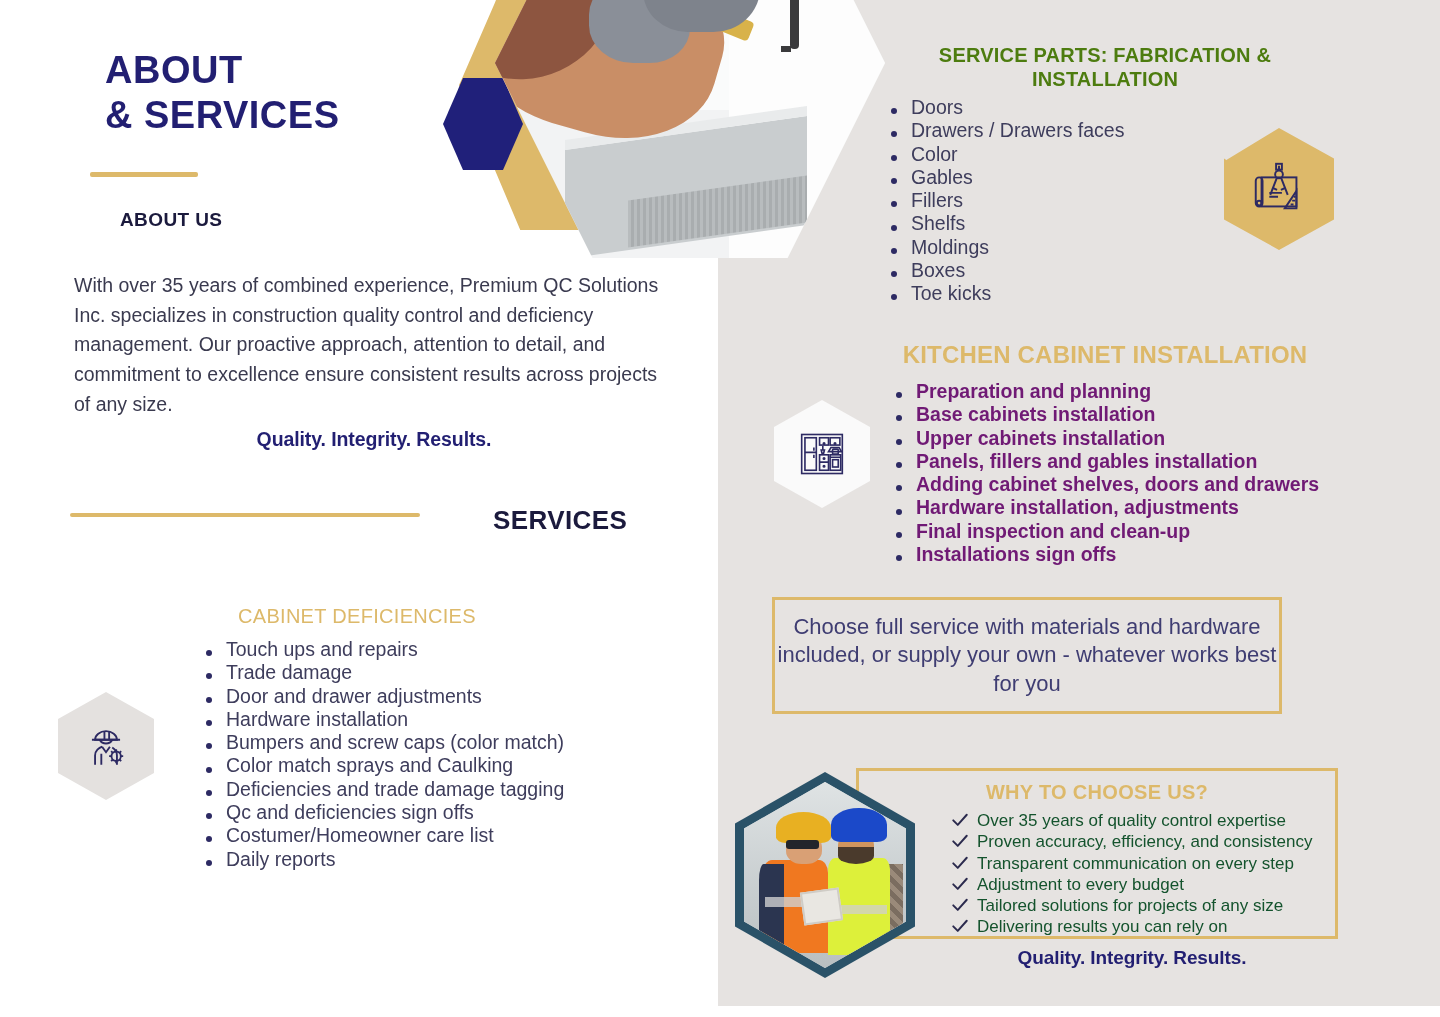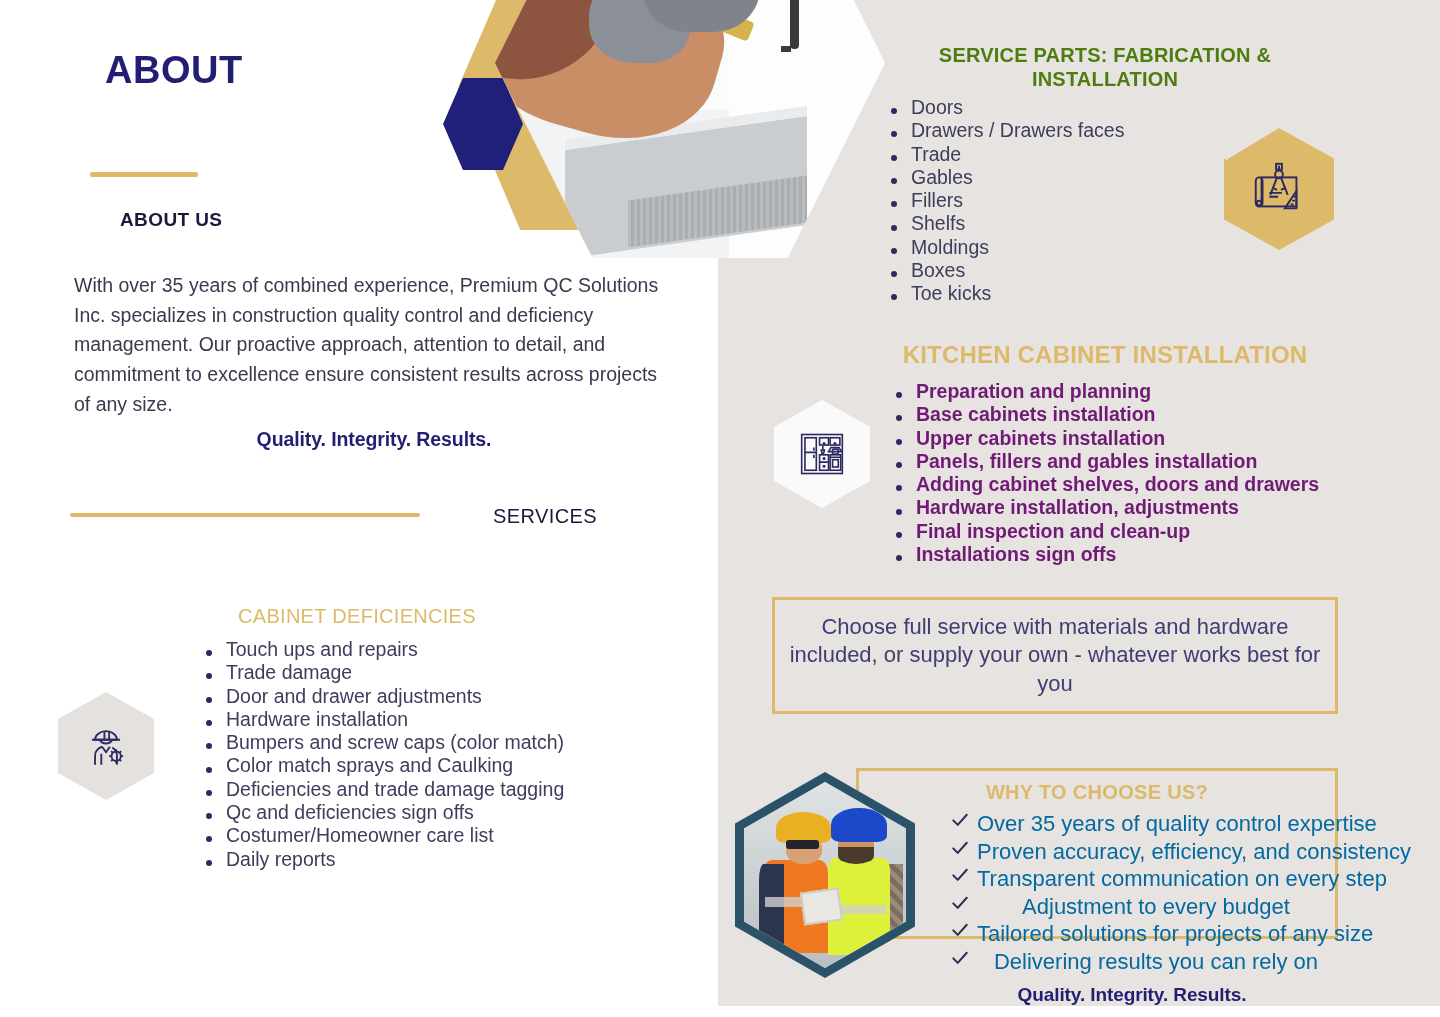--- a/index.html
+++ b/index.html
@@ -33,21 +33,21 @@
   .about-body{
     position:absolute; left:74px; top:271px; width:600px;
     font-size:19.5px; line-height:1.52; color:#3a3a4f;
   }
   .tagline{
     display:block; text-align:center; font-weight:bold;
     color:#221f72; font-size:19.5px; margin-top:6px; letter-spacing:-.1px;
   }
   .services-h{
     position:absolute; left:493px; top:505px;
-    font-size:20px; font-weight:normal; color:#1b1a3d; letter-spacing:.4px;
+    font-size:26px; font-weight:bold; color:#1b1a3d; letter-spacing:.4px;
   }
   .cab-def-h{
     position:absolute; left:238px; top:605px;
     font-size:20px; font-weight:normal; color:#ddb96a; letter-spacing:.3px;
   }
   ul.bullets{ list-style:none; }
   ul.bullets li{ position:relative; padding-left:26px; }
   ul.bullets li::before{
     content:""; position:absolute; left:6px; top:.62em;
     width:6px; height:6px; border-radius:50%; background:#2d2a63;
@@ -68,39 +68,39 @@
   }
   .kci-h{
     position:absolute; left:880px; top:341px; width:450px; text-align:center;
     font-size:24px; font-weight:bold; color:#ddb96a; letter-spacing:.2px;
   }
   .kci-list{
     position:absolute; left:890px; top:380px;
     font-size:19.5px; line-height:1.195; color:#701a75;font-weight:bold;
   }
   .choose-box{
-    position:absolute; left:772px; top:597px; width:566px; height:117px;
+    position:absolute; left:772px; top:597px; width:510px; height:117px;
     border:3px solid #ddb96a;
     display:flex; align-items:center; justify-content:center;
   }
   .choose-box p{
     text-align:center; font-size:22px; line-height:1.28; color:#3f3d72;
   }
   .why-box{
     position:absolute; left:856px; top:768px; width:482px; height:171px;
     border:3px solid #ddb96a;
   }
   .why-h{
     text-align:center; margin-top:10px;
     font-size:20px; font-weight:bold; color:#ddb96a; letter-spacing:.3px;
   }
   .why-list{ list-style:none; margin:6px 0 0 92px; }
   .why-list li{
     position:relative; padding-left:26px;
-    font-size:22px; line-height:1.25; color:#0369a1; white-space:nowrap;text-align:center;
+    font-size:17px; line-height:1.25; color:#14532d; white-space:nowrap;
   }
   .check{
     position:absolute; left:0; top:1px;
     width:18px; height:18px; display:inline-block;
   }
   .why-tag{
     text-align:center; margin-top:9px; margin-left:70px;
     font-size:19px; font-weight:bold; color:#221f72; letter-spacing:-.1px;
   }
 
@@ -194,20 +194,21 @@
   .wk2-strip{position:absolute;left:54%;top:66%;width:34%;height:5%;background:#cfcfcf;opacity:.75;}
   .tablet{position:absolute;left:36%;top:58%;width:24%;height:18%;background:#e9e7e2;border:2px solid #cfccc6;transform:rotate(-8deg);}
 </style>
 </head>
 <body>
 
 <div class="right-panel"></div>
 
 <div class="title">
   <span>ABOUT</span>
+  <span>&amp; SERVICES</span>
 </div>
 <div class="rule-gold rule-title"></div>
 
 <div class="about-us-h">ABOUT US</div>
 
 <div class="about-body">
   <span>With over 35 years of combined experience, Premium QC Solutions Inc. specializes in construction quality control and deficiency management. Our proactive approach, attention to detail, and commitment to excellence ensure consistent results across projects of any size.</span>
   <span class="tagline">Quality. Integrity. Results.</span>
 </div>
 
@@ -259,21 +260,21 @@
     <div class="glove2"></div>
 
     <div class="glove"></div>
   </div>
 </div>
 
 <div class="sp-h">SERVICE PARTS: FABRICATION &amp; INSTALLATION</div>
 <ul class="bullets sp-list">
   <li>Doors</li>
   <li>Drawers / Drawers faces</li>
-  <li>Trade</li>
+  <li>Color</li>
   <li>Gables</li>
   <li>Fillers</li>
   <li>Shelfs</li>
   <li>Moldings</li>
   <li>Boxes</li>
   <li>Toe kicks</li>
 </ul>
 
 <div class="badge-outline" style="left:1224px; top:128px;"></div>
 <svg style="position:absolute; left:1248px; top:158px;" width="62" height="62" viewBox="0 0 64 64" fill="none" stroke="#2d2a63" stroke-width="2">

